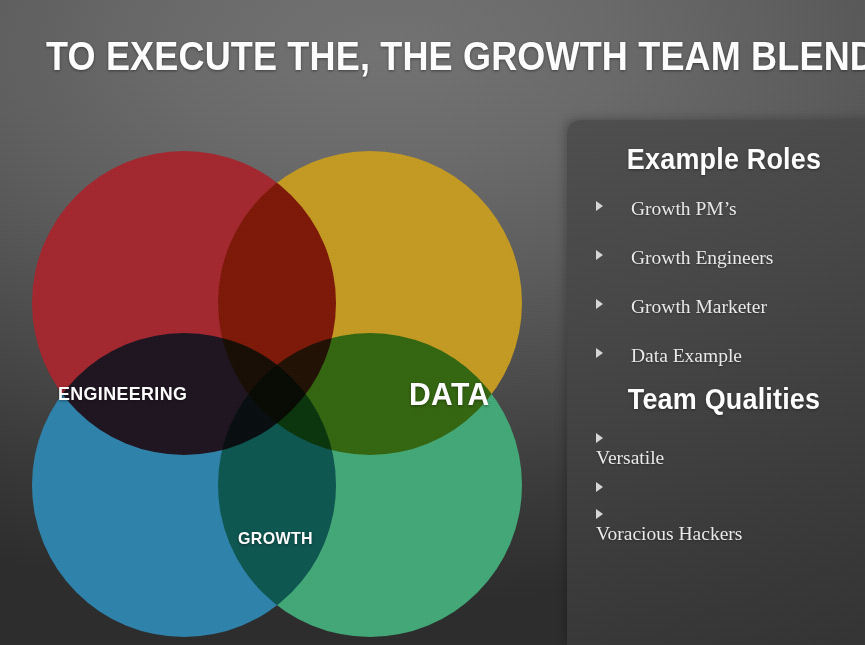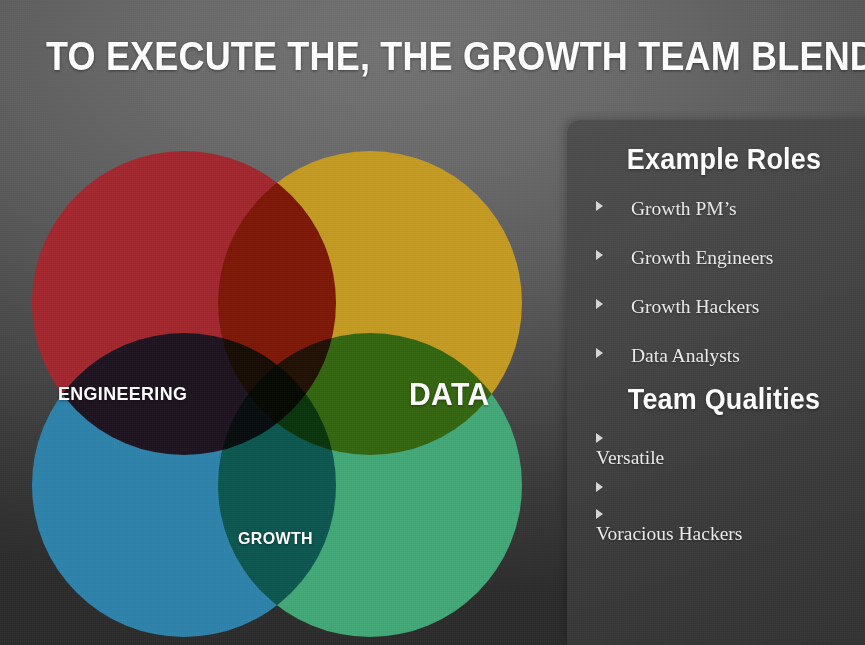--- a/index.html
+++ b/index.html
@@ -165,25 +165,25 @@
       <li class="bullet-item">
         <span class="bullet-marker"></span>
         <span class="bullet-text">Growth PM’s</span>
       </li>
       <li class="bullet-item">
         <span class="bullet-marker"></span>
         <span class="bullet-text">Growth Engineers</span>
       </li>
       <li class="bullet-item">
         <span class="bullet-marker"></span>
-        <span class="bullet-text">Growth Hackers</span>
-      </li>
-      <li class="bullet-item">
-        <span class="bullet-marker"></span>
-        <span class="bullet-text">Data Analysts</span>
+        <span class="bullet-text">Growth Marketer</span>
+      </li>
+      <li class="bullet-item">
+        <span class="bullet-marker"></span>
+        <span class="bullet-text">Data Example</span>
       </li>
     </ul>
 
     <div class="panel-heading" id="heading-qualities">Team Qualities</div>
 
     <ul class="bullet-list qual-list">
       <li class="bullet-item">
         <span class="bullet-marker"></span>
         <span class="bullet-text">Versatile</span>
       </li>

